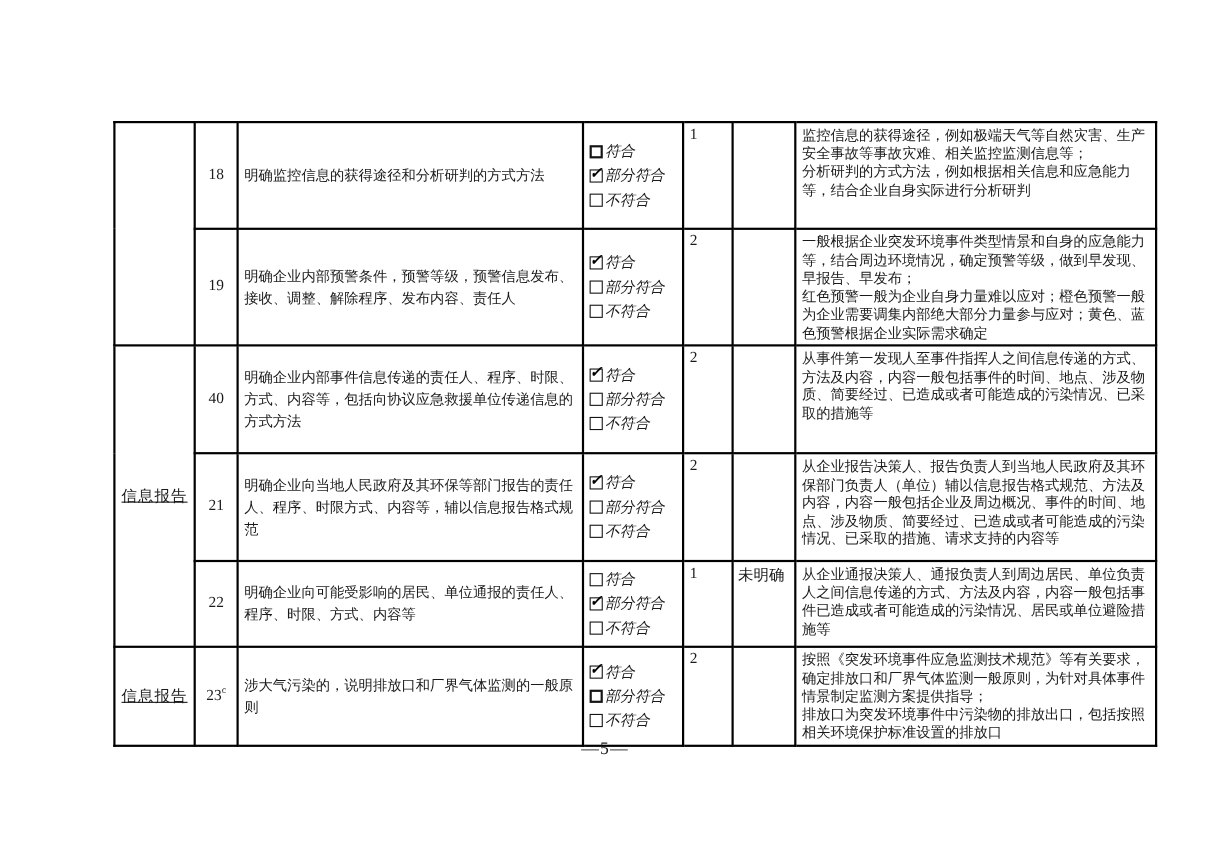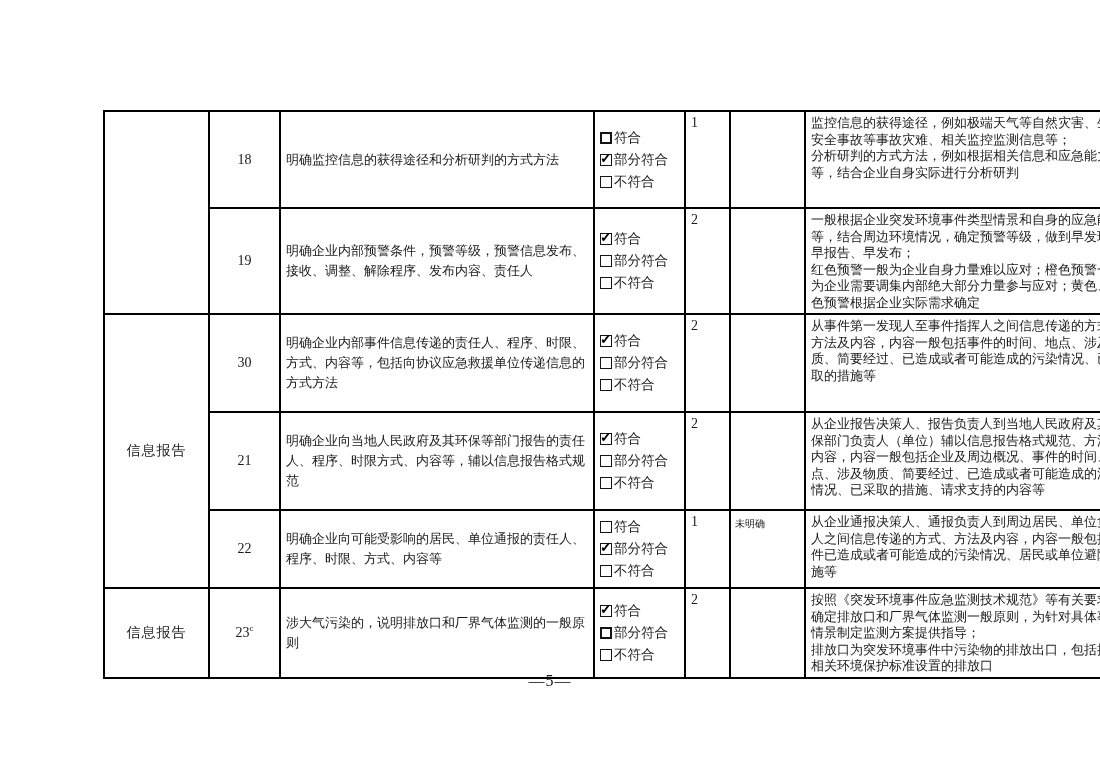--- a/index.html
+++ b/index.html
@@ -10,67 +10,68 @@
     color:#1a1a1a;
     overflow:hidden;
   }
   .doc-table{
     position:absolute;left:103px;top:110px;
     border-collapse:collapse;table-layout:fixed;
     width:896px;
   }
   .doc-table td{
     border:2px solid #000;
-    padding:16px;
+    padding:0;
     overflow:hidden;
     word-break:break-all;
   }
   td.category{
     width:71px;text-align:center;vertical-align:middle;
-    font-size:14px;letter-spacing:1px;
+    font-size:14px;letter-spacing:1px;text-decoration:underline;
   }
   td.no{
     width:37px;text-align:center;vertical-align:middle;
     font-size:14px;
   }
   td.no sup{font-size:9px;vertical-align:super;line-height:0;}
   td.item{
     width:302px;vertical-align:middle;
     font-size:13px;line-height:20px;
     padding:18px 5px;
   }
   td.checks{
     width:84px;vertical-align:middle;
     padding:2px 0 2px 5px;
   }
   .opt{
     display:flex;align-items:center;
     font-size:13.5px;line-height:22px;height:22px;
     white-space:nowrap;
+    font-style:italic;
   }
   .box{
     position:relative;display:inline-block;
     width:12px;height:12px;flex:0 0 12px;
     border:1.5px solid #151515;margin-right:2px;
     background:#fff;box-sizing:border-box;
   }
   .box.bold{border-width:2.5px;}
   .box.checked::after{
     content:"✓";
     position:absolute;left:-1px;top:-7px;
     font-size:14px;font-weight:700;color:#000;
   }
   td.score{
     width:36px;vertical-align:top;text-align:left;
     font-size:14px;padding:3px 2px 0 5px;
   }
   td.remark{
     width:48px;vertical-align:top;
-    font-size:10px;line-height:20px;
-    padding:3px 21px 0 4px;
+    font-size:14px;line-height:20px;
+    padding:3px 3px 0 4px;
   }
   td.expl{
     width:318px;vertical-align:top;
     font-size:13px;line-height:16.5px;
     padding:3px 3px 2px 5px;
     white-space:pre-line;
   }
   .page-number{
     position:absolute;left:0;top:672px;width:1100px;
     text-align:center;font-size:16px;letter-spacing:1px;
@@ -124,21 +125,21 @@
           </div>
     </td>
     <td class="score">2</td>
     <td class="remark"></td>
     <td class="expl">一般根据企业突发环境事件类型情景和自身的应急能力等，结合周边环境情况，确定预警等级，做到早发现、早报告、早发布；
 红色预警一般为企业自身力量难以应对；橙色预警一般为企业需要调集内部绝大部分力量参与应对；黄色、蓝色预警根据企业实际需求确定</td>
   </tr>
 
   <tr style="height:75px">
     <td class="category" rowspan="3"><span>信息报告</span></td>
-    <td class="no"><span>30</span><sup></sup></td>
+    <td class="no"><span>40</span><sup></sup></td>
     <td class="item">明确企业内部事件信息传递的责任人、程序、时限、方式、内容等，包括向协议应急救援单位传递信息的方式方法</td>
     <td class="checks">
       <div class="opt">
             <span class="box checked"></span>
             <span>符合</span>
           </div>
       <div class="opt">
             <span class="box"></span>
             <span>部分符合</span>
           </div>

